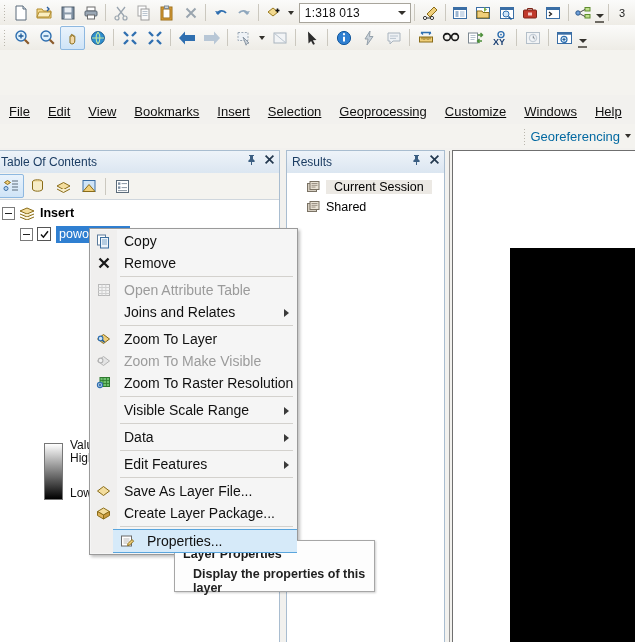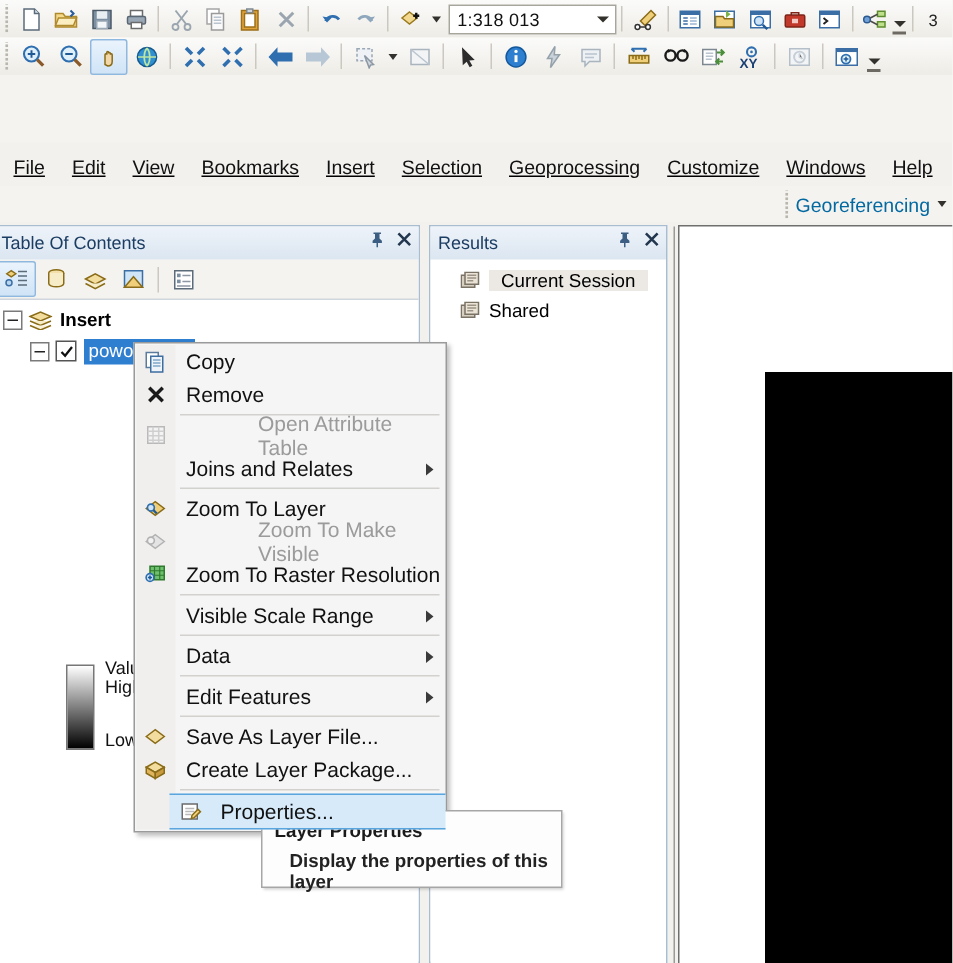--- a/index.html
+++ b/index.html
@@ -92,21 +92,21 @@
   .vline{position:absolute;left:-4px;top:0;width:1px;height:492px;background:#9a9a9a;}
 
   
   #ctxmenu{position:absolute;left:89px;top:228px;width:209px;
            background:#f5f5f5;border:1px solid #9a9a9a;box-shadow:2px 2px 3px rgba(0,0,0,.25);
            box-sizing:border-box;padding:1px 0;}
   #ctxmenu .gutter{position:absolute;left:1px;top:1px;width:26px;bottom:1px;background:#f0efee;}
   .mi{position:relative;height:22px;display:flex;align-items:center;z-index:2;}
   .mi .mic{width:27px;height:22px;display:flex;align-items:center;justify-content:center;flex:0 0 auto;}
   .mi .mlabel{font-size:14px;color:#111;padding-left:7px;}
-  .mi.disabled .mlabel{color:#9b9b9b;margin-left:48px;}
+  .mi.disabled .mlabel{color:#9b9b9b;}
   .mi .sub{position:absolute;right:8px;top:8px;
            border-top:4px solid transparent;border-bottom:4px solid transparent;border-left:5px solid #3a3a3a;}
   .mi.hl{background:#d6eaf9;border-top:1px solid #5aa5dd;border-bottom:1px solid #5aa5dd;margin-left:23px;}
   .msep{height:1px;background:#d3d1cd;margin:2px 4px 2px 30px;position:relative;z-index:2;}
 
   
   #tooltip{position:absolute;left:174px;top:540px;width:201px;height:52px;
            background:#fdfdfd;border:1px solid #a6a6a6;box-shadow:1px 1px 2px rgba(0,0,0,.2);
            box-sizing:border-box;padding:6px 8px;}
   #tooltip .tt-title{font-size:12.5px;font-weight:bold;color:#1a1a1a;}

